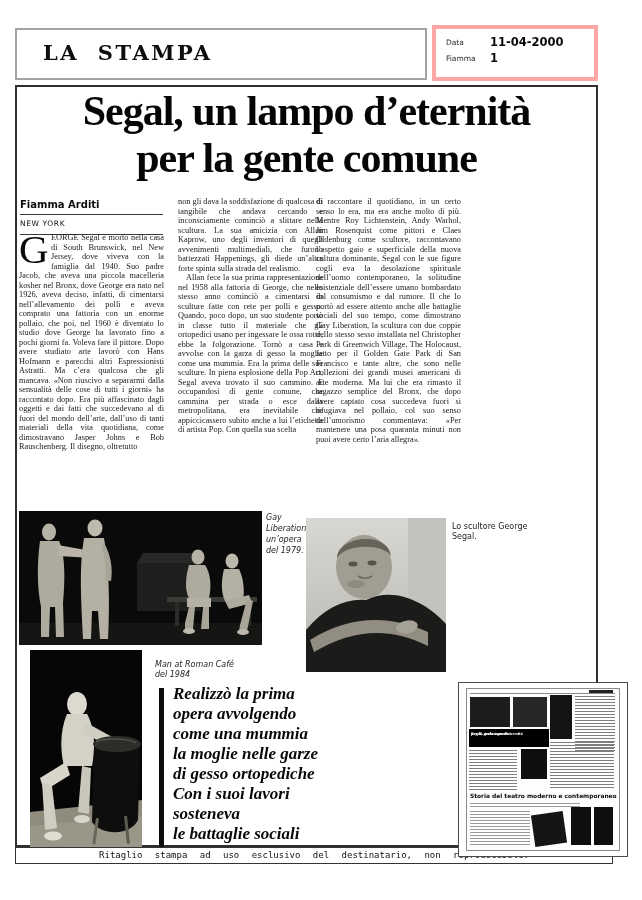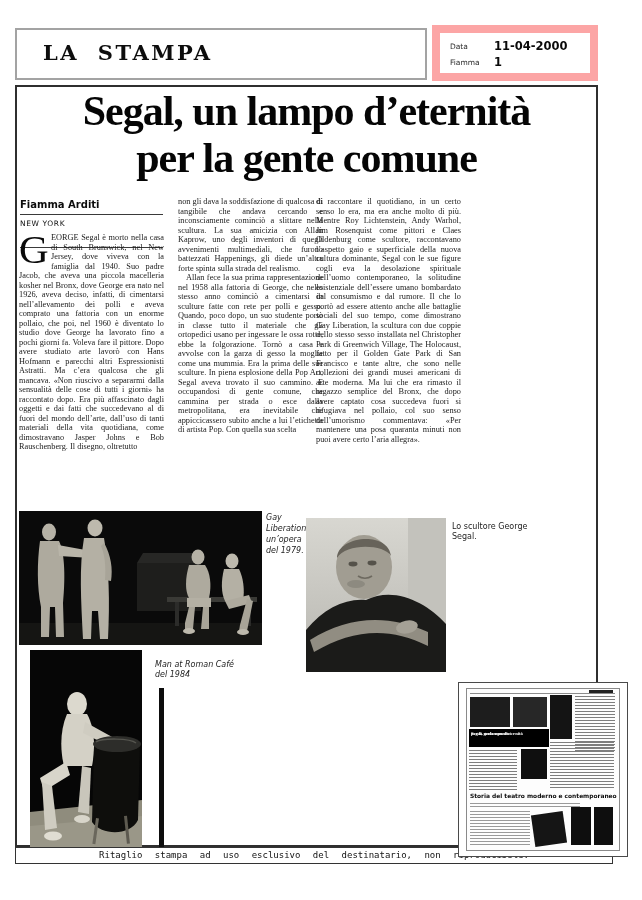--- a/index.html
+++ b/index.html
@@ -5,39 +5,39 @@
   html,body{margin:0;padding:0;background:#e9e9e9;}
   .page{position:relative;width:642px;height:900px;background:#ffffff;overflow:hidden;
         font-family:"Liberation Serif", serif;color:#161616;}
 
   
   .masthead-box{position:absolute;left:15px;top:28px;width:408px;height:48px;
         border:2px solid #a3a3a3;background:#fff;}
   .masthead-title{position:absolute;left:26px;top:10px;font-family:"DejaVu Serif",serif;
         font-weight:bold;font-size:21px;letter-spacing:2.5px;word-spacing:9px;color:#0d0d0d;}
   .meta-box{position:absolute;left:432px;top:25px;width:166px;height:56px;
-        border:8px solid #fca5a5;background:#fff;padding:5px 0 0 10px;box-sizing:border-box;}
+        border:4px solid #fca5a5;background:#fff;padding:5px 0 0 10px;box-sizing:border-box;}
   .meta-row{display:flex;height:16px;align-items:center;}
   .meta-label{width:44px;font-family:"DejaVu Sans",sans-serif;font-size:7.5px;color:#2a2a2a;}
   .meta-value{font-family:"DejaVu Sans",sans-serif;font-weight:bold;font-size:11.5px;color:#0a0a0a;}
 
   
   .article-box{position:absolute;left:15px;top:85px;width:583px;height:762px;
         border:2px solid #2f2f2f;background:#fff;box-sizing:border-box;}
 
   .headline{position:absolute;left:15px;top:88px;width:583px;text-align:center;
         font-family:"Liberation Serif",serif;font-weight:bold;color:#050505;
         font-size:42px;line-height:47px;letter-spacing:-1px;}
 
   .byline{position:absolute;left:20px;top:199px;width:143px;
         font-family:"DejaVu Sans",sans-serif;font-weight:bold;font-size:10px;
         border-bottom:1px solid #3a3a3a;padding-bottom:4px;color:#0c0c0c;}
   .dateline{position:absolute;left:20px;top:219px;width:143px;
         font-family:"DejaVu Sans",sans-serif;font-size:7.5px;letter-spacing:0.6px;
-        border-bottom:1px solid #3a3a3a;padding-bottom:19px;color:#111;}
+        border-bottom:1px solid #3a3a3a;padding-bottom:6px;color:#111;}
 
   .body-col{position:absolute;width:145px;text-align:justify;
         font-family:"Liberation Serif",serif;font-size:8.3px;line-height:9.5px;color:#1a1a1a;}
   .body-col p{margin:0;}
   .col1{left:19px;top:233px;}
   .col2{left:178px;top:197px;}
   .col3{left:316px;top:197px;}
   .indent{text-indent:8px;}
   .dropcap{float:left;width:30px;height:28px;font-size:41px;line-height:30px;
         font-family:"Liberation Serif",serif;color:#0a0a0a;margin:1px 2px 0 0;}
@@ -207,20 +207,30 @@
       <path d="M64,96 L62,172 C72,186 100,186 108,170 L110,96 Z" fill="#0e0e0c"></path>
       <ellipse cx="87" cy="94" rx="24" ry="8" fill="#2d2d2a"></ellipse>
       <path d="M66,92 C72,88 100,88 106,93" stroke="#55554f" stroke-width="1.5" fill="none"></path>
       <rect x="66" y="168" width="3" height="26" fill="#6a675c" transform="rotate(8 66 168)"></rect>
       <rect x="94" y="166" width="3" height="28" fill="#5d5a50" transform="rotate(-6 94 166)"></rect>
     </svg>
   </div>
   <div class="caption cap3">Man at Roman Café del 1984</div>
 
   <div class="pq-bar"></div>
+  <div class="pullquote">
+    <div>Realizzò la prima</div>
+    <div>opera avvolgendo</div>
+    <div>come una mummia</div>
+    <div>la moglie nelle garze</div>
+    <div>di gesso ortopediche</div>
+    <div>Con i suoi lavori</div>
+    <div>sosteneva</div>
+    <div>le battaglie sociali</div>
+  </div>
 
   <div class="thumb-box">
     <div class="thumb-page">
       <div class="t-tag"></div>
       <div class="t-rule"></div>
       <div class="t-photoA"></div>
       <div class="t-photoB"></div>
       <div class="t-photoC"></div>
       <div class="t-colR fake-lines"></div>
       <div class="t-headline">

